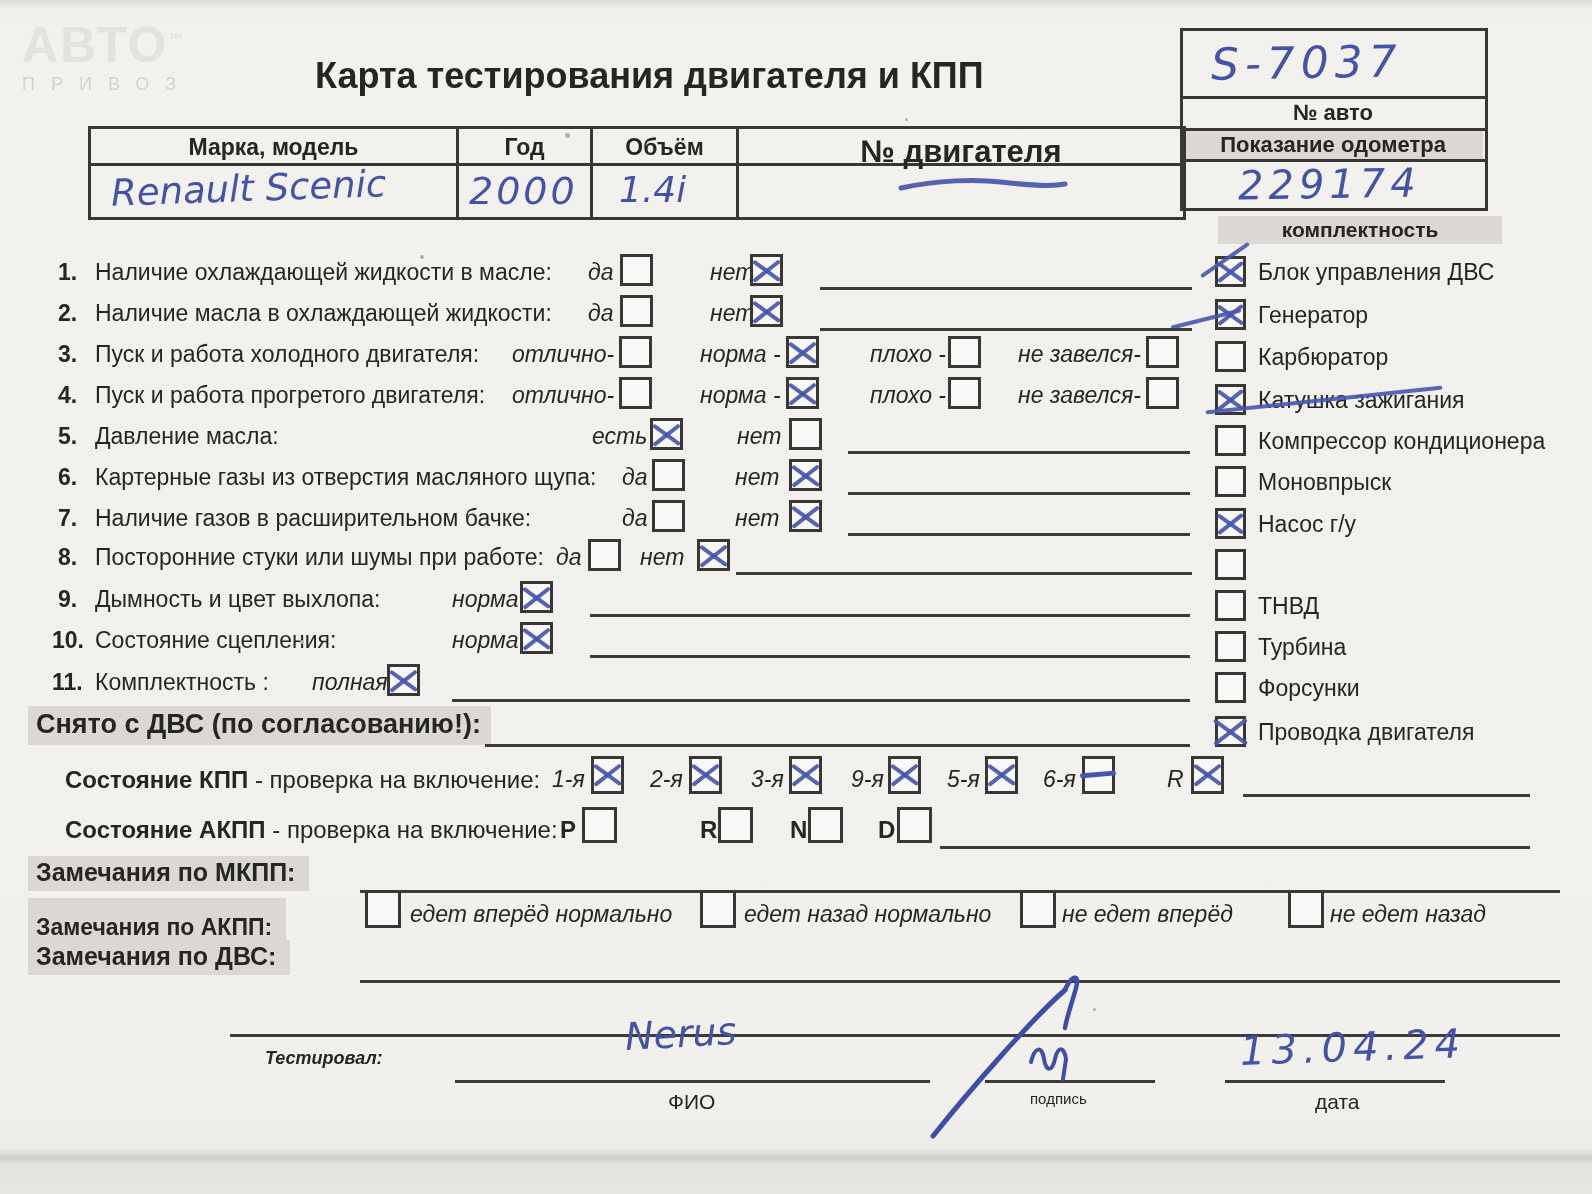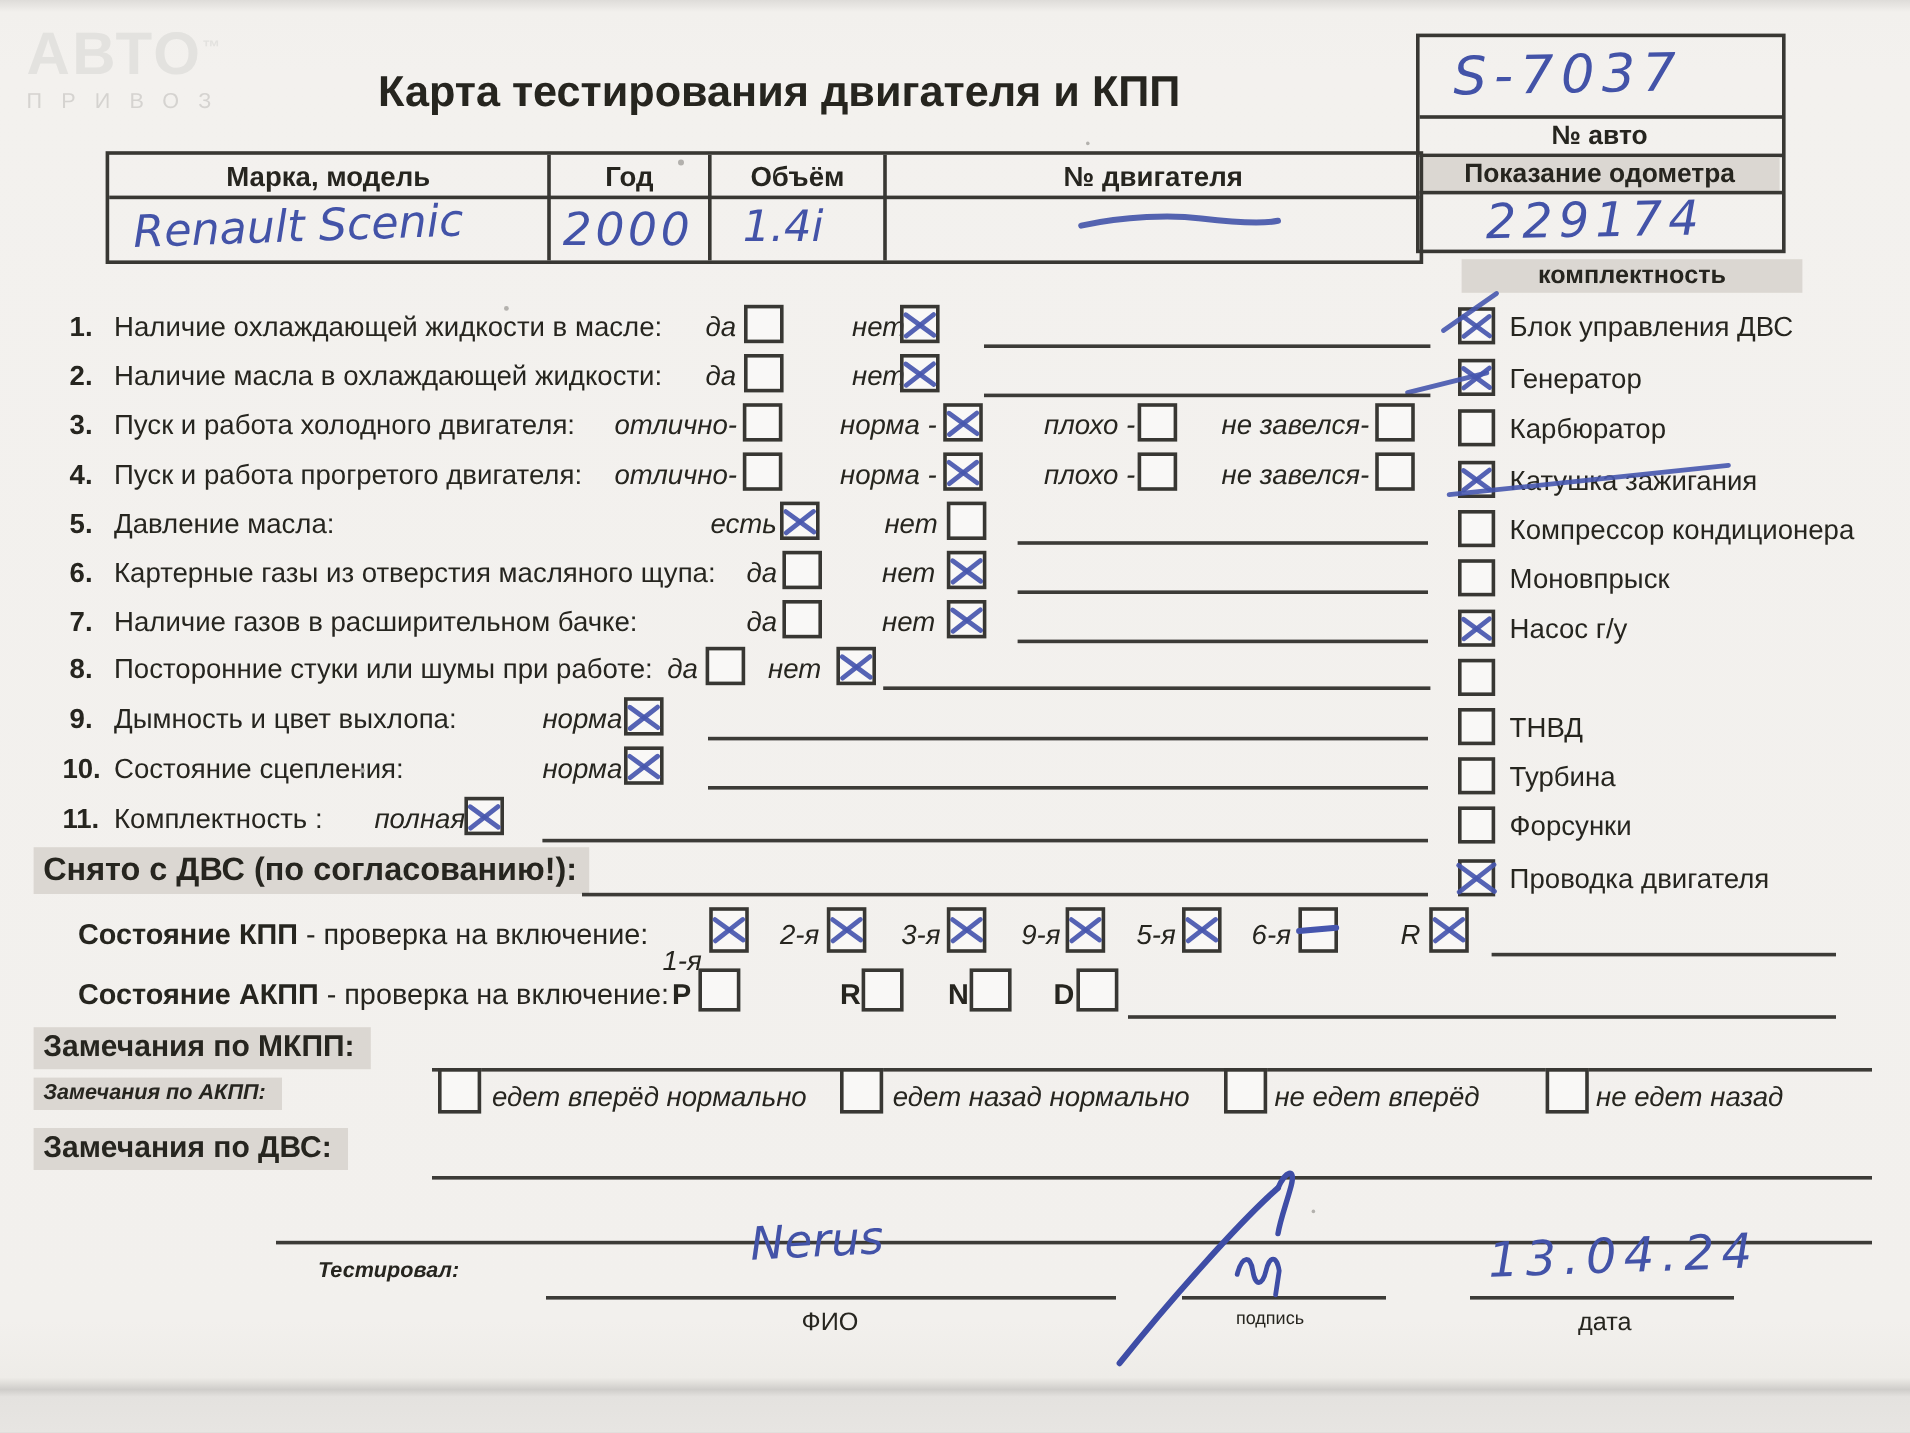--- a/index.html
+++ b/index.html
@@ -51,21 +51,21 @@
   </div>
 
   <div class="t" style="left:88px;top:126px;width:1092px;height:88px;border:3px solid #383733;box-sizing:content-box;">
     <div class="vline" style="left:365px;"></div>
     <div class="vline" style="left:499px;"></div>
     <div class="vline" style="left:645px;"></div>
     <div class="hline" style="top:34px;"></div>
     <div class="t bold ctr" style="left:0;top:5px;width:365px;font-size:23px;">Марка, модель</div>
     <div class="t bold ctr" style="left:368px;top:5px;width:131px;font-size:23px;">Год</div>
     <div class="t bold ctr" style="left:502px;top:5px;width:143px;font-size:23px;">Объём</div>
-    <div class="t bold ctr" style="left:648px;top:5px;width:444px;font-size:23px;">№ двигателя</div>
+    <div class="t bold ctr" style="left:648px;top:5px;width:444px;font-size:31px;">№ двигателя</div>
     <div class="hand" style="left:20px;top:38px;font-size:37px;transform:rotate(-2deg);">Renault Scenic</div>
     <div class="hand" style="left:378px;top:40px;font-size:38px;letter-spacing:3px;">2000</div>
     <div class="hand" style="left:528px;top:40px;font-size:36px;">1.4i</div>
     <svg style="position:absolute;left:807px;top:48px;" width="170" height="16" viewBox="0 0 170 16">
       <path d="M3 11 C 40 3, 78 2, 103 5 S 152 10, 167 7" stroke="#4353a8" stroke-width="5" fill="none" stroke-linecap="round" opacity="0.9"></path>
     </svg>
   </div>
 
   <div class="t glabel bold ctr" style="left:1218px;top:216px;width:284px;height:28px;font-size:21px;line-height:28px;">комплектность</div>
 
@@ -182,21 +182,21 @@
   <span class="t num" style="left:52px;top:669px;">11.</span>
   <span class="t lbl" style="left:95px;top:669px;">Комплектность :</span>
   <span class="t opt" style="left:312px;top:669px;">полная</span>
   <span class="cb checked" style="left:387px;top:664px;"></span>
   <div class="fline" style="left:452px;top:699px;width:738px;"></div>
 
   <div class="t bold glabel" style="left:28px;top:706px;font-size:27px;padding:3px 10px 5px 8px;">Снято с ДВС (по согласованию!):</div>
   <div class="fline" style="left:485px;top:744px;width:705px;"></div>
 
   <div class="t" style="left:65px;top:766px;font-size:24px;"><span class="bold">Состояние КПП</span><span> - проверка на включение:</span></div>
-  <span class="t opt" style="left:552px;top:766px;margin-top:21px;">1-я</span>
+  <span class="t opt" style="left:552px;top:766px;">1-я</span>
   <span class="cb checked" style="left:591px;top:756px;width:33px;height:38px;"></span>
   <span class="t opt" style="left:650px;top:766px;">2-я</span>
   <span class="cb checked" style="left:689px;top:756px;width:33px;height:38px;"></span>
   <span class="t opt" style="left:751px;top:766px;">3-я</span>
   <span class="cb checked" style="left:789px;top:756px;width:33px;height:38px;"></span>
   <span class="t opt" style="left:851px;top:766px;">9-я</span>
   <span class="cb checked" style="left:888px;top:756px;width:33px;height:38px;"></span>
   <span class="t opt" style="left:947px;top:766px;">5-я</span>
   <span class="cb checked" style="left:985px;top:756px;width:33px;height:38px;"></span>
   <span class="t opt" style="left:1043px;top:766px;">6-я</span>
@@ -212,21 +212,21 @@
   <span class="cb" style="left:718px;top:807px;width:35px;height:36px;"></span>
   <span class="t bold" style="left:790px;top:816px;font-size:24px;">N</span>
   <span class="cb" style="left:808px;top:807px;width:35px;height:36px;"></span>
   <span class="t bold" style="left:878px;top:816px;font-size:24px;">D</span>
   <span class="cb" style="left:897px;top:807px;width:35px;height:36px;"></span>
   <div class="fline" style="left:940px;top:846px;width:590px;"></div>
 
   <div class="t bold glabel" style="left:28px;top:856px;font-size:25px;padding:2px 14px 4px 8px;">Замечания по МКПП:</div>
   <div class="fline" style="left:360px;top:890px;width:1200px;"></div>
 
-  <div class="t bold glabel" style="left:28px;top:898px;font-size:18px;padding:2px 14px 4px 8px;font-style:italic;">Замечания по АКПП:</div>
+  <div class="t bold glabel" style="left:28px;top:898px;font-size:23px;padding:16px 14px 4px 8px;">Замечания по АКПП:</div>
   <span class="cb" style="left:365px;top:890px;width:36px;height:38px;"></span>
   <span class="t opt" style="left:410px;top:901px;">едет вперёд нормально</span>
   <span class="cb" style="left:700px;top:890px;width:36px;height:38px;"></span>
   <span class="t opt" style="left:744px;top:901px;">едет назад нормально</span>
   <span class="cb" style="left:1020px;top:890px;width:36px;height:38px;"></span>
   <span class="t opt" style="left:1062px;top:901px;">не едет вперёд</span>
   <span class="cb" style="left:1288px;top:890px;width:36px;height:38px;"></span>
   <span class="t opt" style="left:1330px;top:901px;">не едет назад</span>
 
   <div class="t bold glabel" style="left:28px;top:940px;font-size:25px;padding:2px 14px 4px 8px;">Замечания по ДВС:</div>

